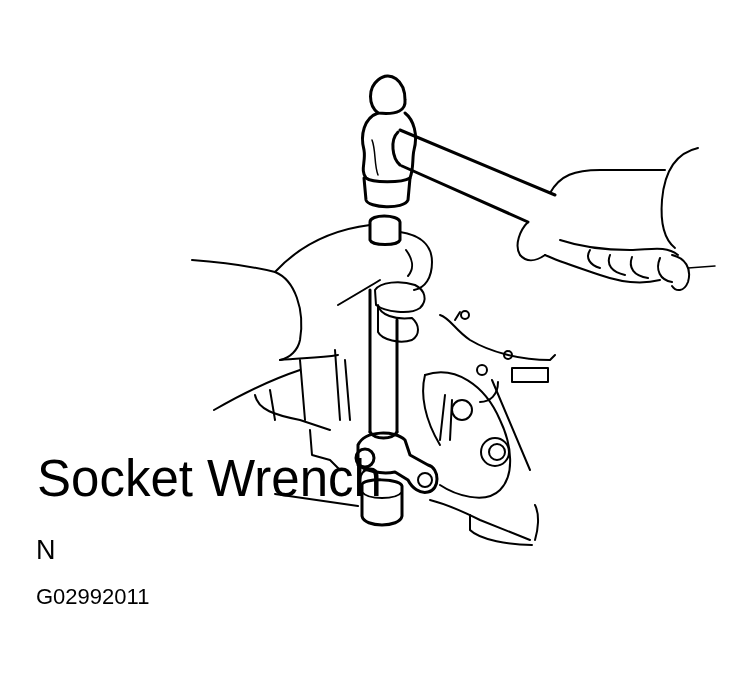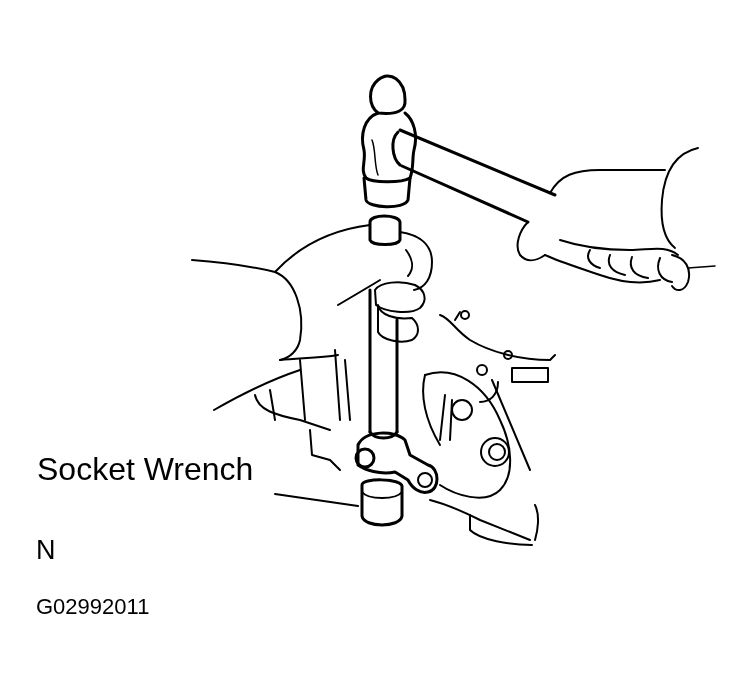--- a/index.html
+++ b/index.html
@@ -1,20 +1,20 @@
 <!DOCTYPE html>
 <html><head>
 <meta charset="utf-8">
 <style>
   html, body { margin: 0; padding: 0; background: #ffffff; }
   body { width: 755px; height: 680px; position: relative; overflow: hidden; font-family: "Liberation Sans", sans-serif; }
   #illustration { position: absolute; left: 0; top: 0; width: 755px; height: 680px; }
-  .label-main { position: absolute; left: 37px; top: 453px; font-size: 32px; color: #000; letter-spacing: 0px; line-height: 1; white-space: nowrap; }
+  .label-main { position: absolute; left: 37px; top: 453px; font-size: 51px; color: #000; letter-spacing: 0px; line-height: 1; white-space: nowrap; }
   .label-n { position: absolute; left: 36px; top: 537px; font-size: 27px; color: #000; line-height: 1; }
-  .label-code { position: absolute; left: 36px; top: 586px; font-size: 22px; color: #000; line-height: 1; margin-top: 10px; }
+  .label-code { position: absolute; left: 36px; top: 586px; font-size: 22px; color: #000; line-height: 1; }
   svg path, svg line, svg ellipse, svg rect, svg circle, svg polyline { fill: none; stroke: #000; stroke-linecap: round; stroke-linejoin: round; }
 </style>
 </head>
 <body>
 
 <svg id="illustration" viewBox="0 0 755 680" xmlns="http://www.w3.org/2000/svg">
 
   <g stroke-width="3">
     <path d="M378 113 C368 105 368 88 378 80 C390 70 405 80 405 100 C406 110 398 115 378 113 Z"></path>
     <path d="M378 113 C364 118 360 135 364 150 C366 162 360 170 366 178 C372 183 402 183 410 178 C414 168 412 158 414 150 C418 135 414 120 405 113"></path>

